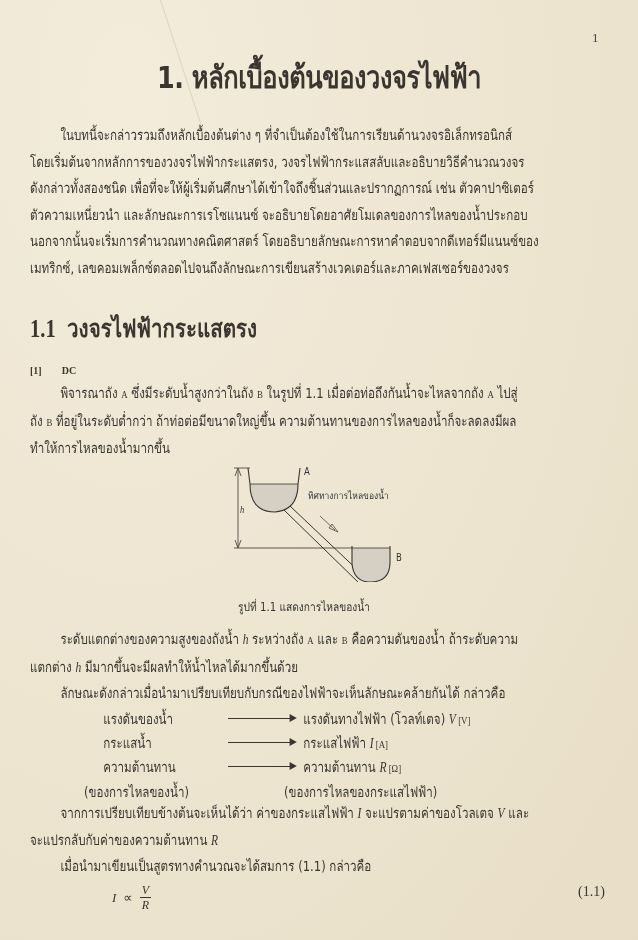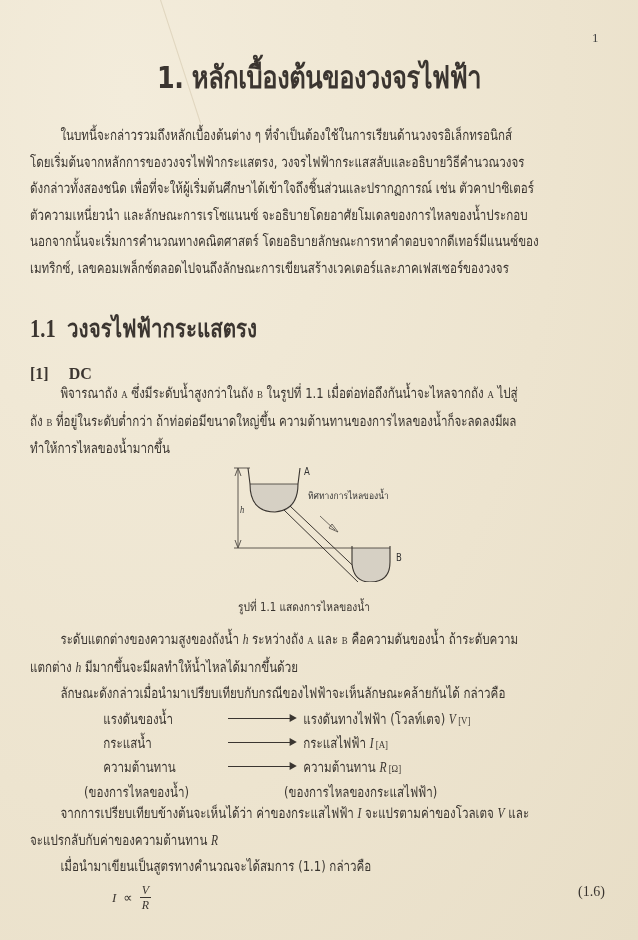--- a/index.html
+++ b/index.html
@@ -32,21 +32,21 @@
     .intro .line.indent { padding-left: 38px; }
     .section-heading {
       position: absolute; left: 30px; top: 308px;
       font-size: 25px; font-weight: bold; color: #3b3530;
       font-family: "DejaVu Sans", sans-serif; white-space: nowrap;
       transform: scaleX(0.82); transform-origin: left top;
     }
     .section-heading .num { margin-right: 14px; font-family: "Liberation Serif", serif; }
     .ref-label {
       position: absolute; left: 30px; top: 365px;
-      font-size: 16px; font-weight: bold; font-family: "Liberation Serif", serif; color: #3b3530; text-align: center;
+      font-size: 10px; font-weight: bold; font-family: "Liberation Serif", serif; color: #3b3530; text-align: center;
     }
     .ref-label .dc { margin-left: 20px; }
     .dc-para { left: 30px; top: 380px; transform: scaleX(0.80); }
     .dc-para .line.indent { padding-left: 38px; }
     .sc { font-size: 11px; font-family: "Liberation Serif", serif; }
     .it { font-style: italic; font-family: "Liberation Serif", serif; }
     .figure { position: absolute; left: 220px; top: 462px; width: 230px; height: 120px; }
     .fig-label {
       position: absolute; font-size: 10px; font-family: "DejaVu Sans", sans-serif; color: #333;
       white-space: nowrap; transform: scaleX(0.85); transform-origin: left top;
@@ -190,14 +190,14 @@
   </div>
 
   <div class="equation">
     <span class="var">I</span>
     <span class="prop">∝</span>
     <span class="frac">
       <span class="num">V</span>
       <span class="den">R</span>
     </span>
   </div>
-  <div class="eq-number">(1.6)</div>
+  <div class="eq-number">(1.1)</div>
 </div>
 
 </body></html>

